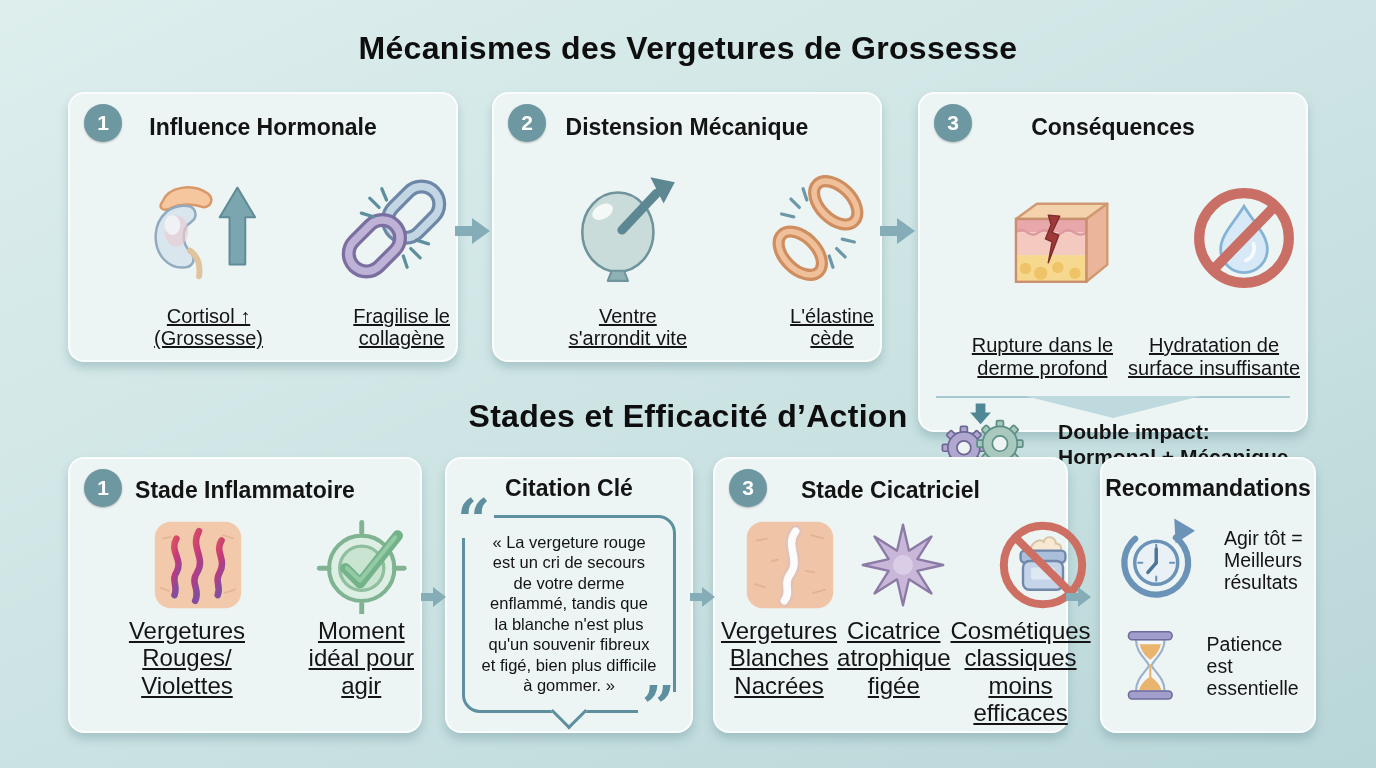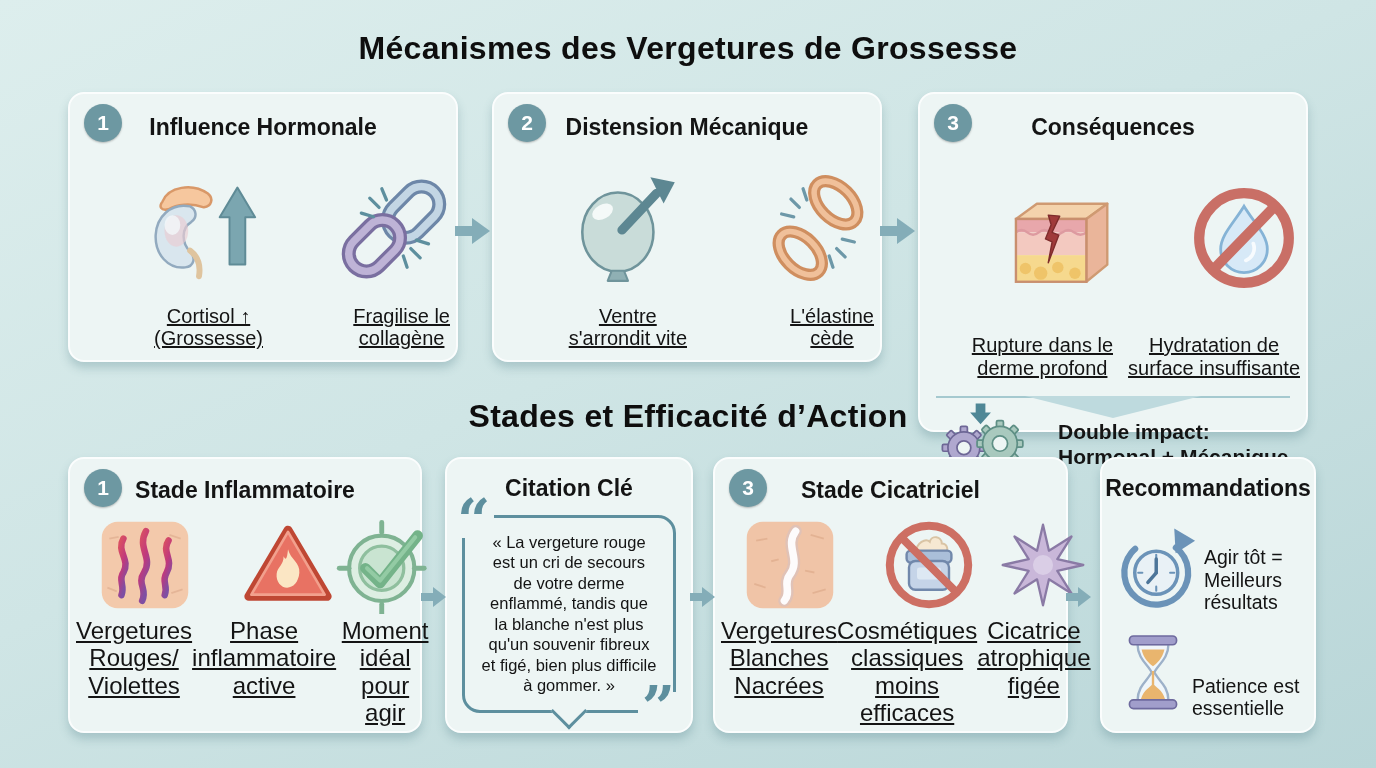--- a/index.html
+++ b/index.html
@@ -40,21 +40,21 @@
   .a-small .tip{border-top:10px solid transparent;border-bottom:10px solid transparent;border-left:13px solid #84adb8;}
   .bubble{position:relative;margin:8px 15px 22px;flex:1;border:3.5px solid #5d8f9e;border-radius:18px;
     display:flex;align-items:center;justify-content:center;padding:14px 6px;}
   .bubble .tail{position:absolute;bottom:-14px;left:50%;transform:translateX(-50%) rotate(45deg);
     width:23px;height:23px;background:#edf5f4;border-right:3.5px solid #5d8f9e;border-bottom:3.5px solid #5d8f9e;}
   .qmark{position:absolute;font-family:"DejaVu Serif",serif;font-weight:bold;color:#5d8f9e;
     font-size:58px;line-height:.55;background:#edf5f4;padding:0 4px;}
   .q-open{top:-12px;left:-12px;}
   .q-close{bottom:-14px;right:-6px;}
   .quote-text{font-weight:normal;font-size:16.5px;line-height:1.24;text-align:center;white-space:pre-line;}
-  .rec-row{display:flex;align-items:flex-end;gap:2px;padding:0 8px 0 14px;flex:1;}
+  .rec-row{display:flex;align-items:center;gap:22px;padding:0 8px 0 14px;flex:1;}
   .rec-row .cap{text-align:left;font-size:19.5px;white-space:pre-line;}
 </style>
 </head>
 <body>
 
 <div class="stage">
 
   <div class="big-title" style="top:30px;">Mécanismes des Vergetures de Grossesse</div>
 
   <div class="card" style="left:68px;top:92px;width:390px;height:270px;">
@@ -268,32 +268,20 @@
               <path d="M75,24 C67,36 81,44 73,58 C67,68 75,72 71,82"></path>
             </g>
           </svg>
         </div>
         <div class="cap">Vergetures
 Rouges/
 Violettes</div>
       </div>
       <div class="item">
         <div class="icon-box" style="flex:0 0 104px;">
-          <svg width="96" height="90" viewBox="0 0 110 100">
-            <path d="M55,10 L100,86 L10,86 Z" fill="#e4685a" stroke="#bf4733" stroke-width="10" stroke-linejoin="round"></path>
-            <path d="M55,12 L97,84 L13,84 Z" fill="#e87263" stroke="#f2a08d" stroke-width="3" stroke-linejoin="round"></path>
-            <path d="M55,32 C58,44 69,47 68,59 C67,70 61,76 54,76 C47,76 41,69 42,60 C43,52 50,50 50,40 C52,45 54,44 55,32 Z" fill="#fbe6c4"></path>
-          </svg>
-        </div>
-        <div class="cap">Phase
-inflammatoire
-active</div>
-      </div>
-      <div class="item">
-        <div class="icon-box" style="flex:0 0 104px;">
           <svg width="98" height="98" viewBox="0 0 120 120">
             <circle cx="56" cy="64" r="40" fill="#ddeee2" stroke="#7fb392" stroke-width="5"></circle>
             <circle cx="56" cy="64" r="27" fill="#c9e4d1" stroke="#8fbf9e" stroke-width="4"></circle>
             <g stroke="#7fb392" stroke-width="6" stroke-linecap="round">
               <line x1="56" y1="8" x2="56" y2="20"></line>
                 <line x1="56" y1="108" x2="56" y2="120"></line>
               <line x1="4" y1="64" x2="16" y2="64"></line>
                 <line x1="96" y1="64" x2="108" y2="64"></line>
             </g>
             <path d="M36,64 L54,82 L100,24" fill="none" stroke="#74b389" stroke-width="13" stroke-linecap="round" stroke-linejoin="round"></path>
@@ -347,44 +335,44 @@
             <path d="M56,14 C44,30 62,44 50,60 C42,70 52,78 44,88" fill="none" stroke="#cfc0c8" stroke-width="13" stroke-linecap="round" opacity=".5"></path>
             <path d="M56,14 C44,30 62,44 50,60 C42,70 52,78 44,88" fill="none" stroke="#fdfbfc" stroke-width="8" stroke-linecap="round"></path>
           </svg>
         </div>
         <div class="cap">Vergetures
 Blanches
 Nacrées</div>
       </div>
       <div class="item">
         <div class="icon-box" style="flex:0 0 104px;">
+          <svg width="96" height="96" viewBox="0 0 120 124">
+            <polygon points="60,10 67.7,43.5 96.8,25.2 78.5,54.3 112,62 78.5,69.7 96.8,98.8 67.7,80.5 60,114 52.3,80.5 23.2,98.8 41.5,69.7 8,62 41.5,54.3 23.2,25.2 52.3,43.5" fill="#c9b7d9" stroke="#8a7aa5" stroke-width="3" stroke-linejoin="round"></polygon>
+            <circle cx="60" cy="62" r="13" fill="#dacee6"></circle>
+          </svg>
+        </div>
+        <div class="cap">Cicatrice
+atrophique
+figée</div>
+      </div>
+      <div class="item">
+        <div class="icon-box" style="flex:0 0 104px;">
           <svg width="96" height="96" viewBox="0 0 120 120">
             <path d="M44,44 C44,32 56,26 61,31 C63,22 76,24 76,33 C83,33 85,42 80,44 Z" fill="#f6e8d2" stroke="#d9c4a5" stroke-width="2.5"></path>
             <rect x="32" y="42" width="56" height="15" rx="5" fill="#aabfd9" stroke="#7188ab" stroke-width="3"></rect>
             <rect x="35" y="55" width="50" height="36" rx="8" fill="#c5d4e8" stroke="#7188ab" stroke-width="3"></rect>
             <rect x="45" y="63" width="30" height="15" rx="3" fill="#dde8f3"></rect>
             <circle cx="60" cy="60" r="49" fill="none" stroke="#cd6f63" stroke-width="10"></circle>
             <line x1="26" y1="26" x2="94" y2="94" stroke="#cd6f63" stroke-width="10" stroke-linecap="round"></line>
           </svg>
         </div>
         <div class="cap">Cosmétiques
 classiques
 moins
 efficaces</div>
-      </div>
-      <div class="item">
-        <div class="icon-box" style="flex:0 0 104px;">
-          <svg width="96" height="96" viewBox="0 0 120 124">
-            <polygon points="60,10 67.7,43.5 96.8,25.2 78.5,54.3 112,62 78.5,69.7 96.8,98.8 67.7,80.5 60,114 52.3,80.5 23.2,98.8 41.5,69.7 8,62 41.5,54.3 23.2,25.2 52.3,43.5" fill="#c9b7d9" stroke="#8a7aa5" stroke-width="3" stroke-linejoin="round"></polygon>
-            <circle cx="60" cy="62" r="13" fill="#dacee6"></circle>
-          </svg>
-        </div>
-        <div class="cap">Cicatrice
-atrophique
-figée</div>
       </div>
     </div>
   </div>
 
   <div class="card row2" style="left:1100px;top:457px;width:216px;height:276px;">
     <div class="card-head" style="min-height:38px;">
       <div class="card-title">Recommandations</div>
     </div>
     <div class="rec-row">
       <svg width="86" height="86" viewBox="0 0 124 124">

